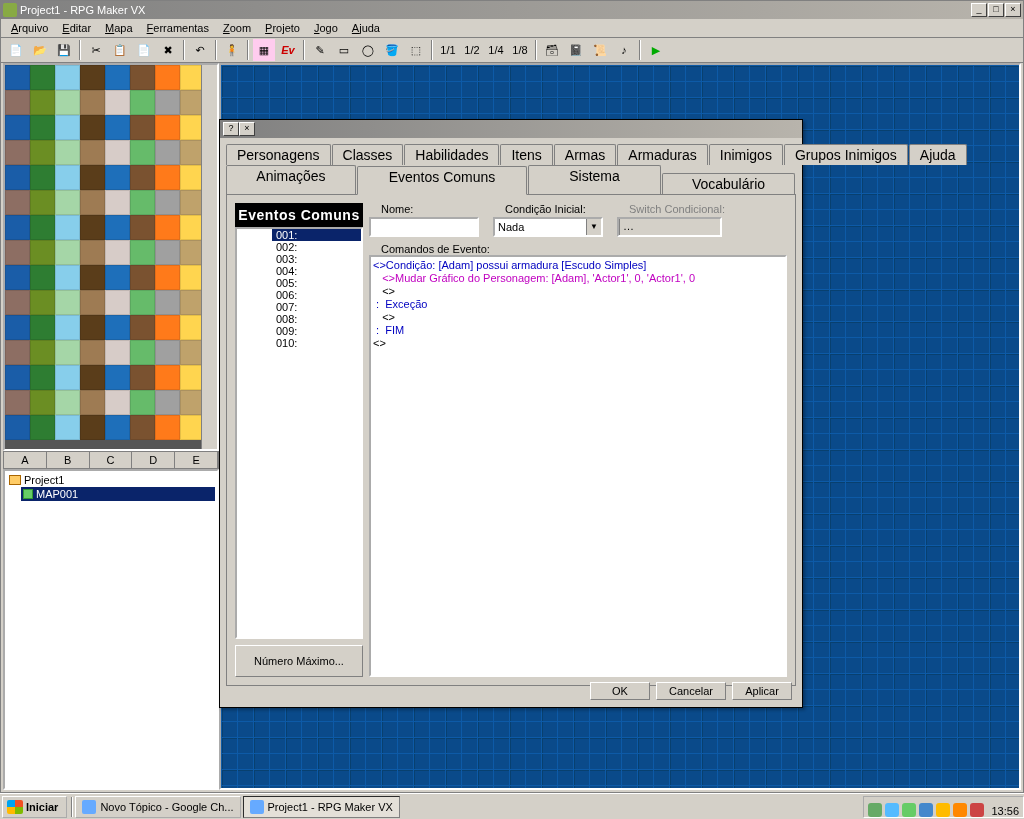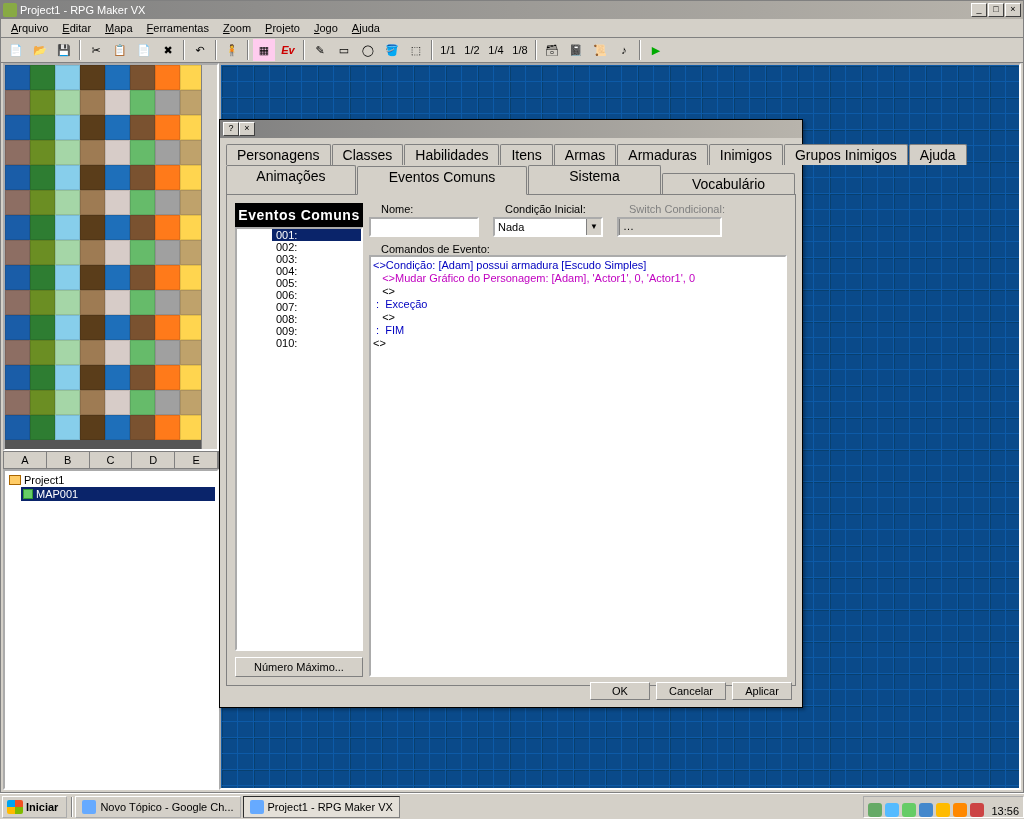--- a/index.html
+++ b/index.html
@@ -45,21 +45,21 @@
 .tab { padding:2px 10px; border:1px solid #808080; border-bottom:none; background:#d4d0c8; margin-right:1px; border-radius:2px 2px 0 0; cursor:pointer; white-space:nowrap; font-size:14px;}
 .tab.active { background:#d4d0c8; position:relative; top:1px; border-bottom:1px solid #d4d0c8;}
 .tabs-row2 { display:flex; margin:0 6px;}
 .tab-content { margin:0 6px 6px 6px; border:1px solid #808080; height:492px; background:#d4d0c8; padding:8px; display:flex; gap:6px;}
 
 .ev-list-panel { width:128px; display:flex; flex-direction:column;}
 .ev-header { background:#000; color:#fff; text-align:center; padding:4px 2px; font-size:14px; font-weight:bold; letter-spacing:0.5px;}
 .ev-list { flex:1; background:#fff; border:2px inset #fff; overflow:auto;padding-left:35px;}
 .ev-item { padding:0px 4px; cursor:pointer;}
 .ev-item.sel { background:#0a246a; color:#fff;}
-.btn { padding:3px 8px; border:1px solid #808080; background:#d4d0c8; border-top-color:#fff; border-left-color:#fff; cursor:pointer; min-width:60px; text-align:center;}
+.btn { padding:9px 8px; border:1px solid #808080; background:#d4d0c8; border-top-color:#fff; border-left-color:#fff; cursor:pointer; min-width:60px; text-align:center;}
 
 .ev-detail { flex:1; display:flex; flex-direction:column;}
 .field-row { display:flex; gap:14px; margin-bottom:6px;}
 .field { display:flex; flex-direction:column; gap:2px;}
 .label { color:#000;margin-left:12px;}
 .label.disabled { color:#808080;}
 .input { border:2px inset #fff; background:#fff; height:20px; padding:0 3px; width:110px;}
 .select { display:flex; width:110px; height:20px; border:2px inset #fff; background:#fff;}
 .select .sv { flex:1; padding:0 3px; line-height:16px;}
 .select .sbtn { width:15px; background:#d4d0c8; border-left:1px solid #808080; text-align:center; font-size:8px; line-height:15px;}

